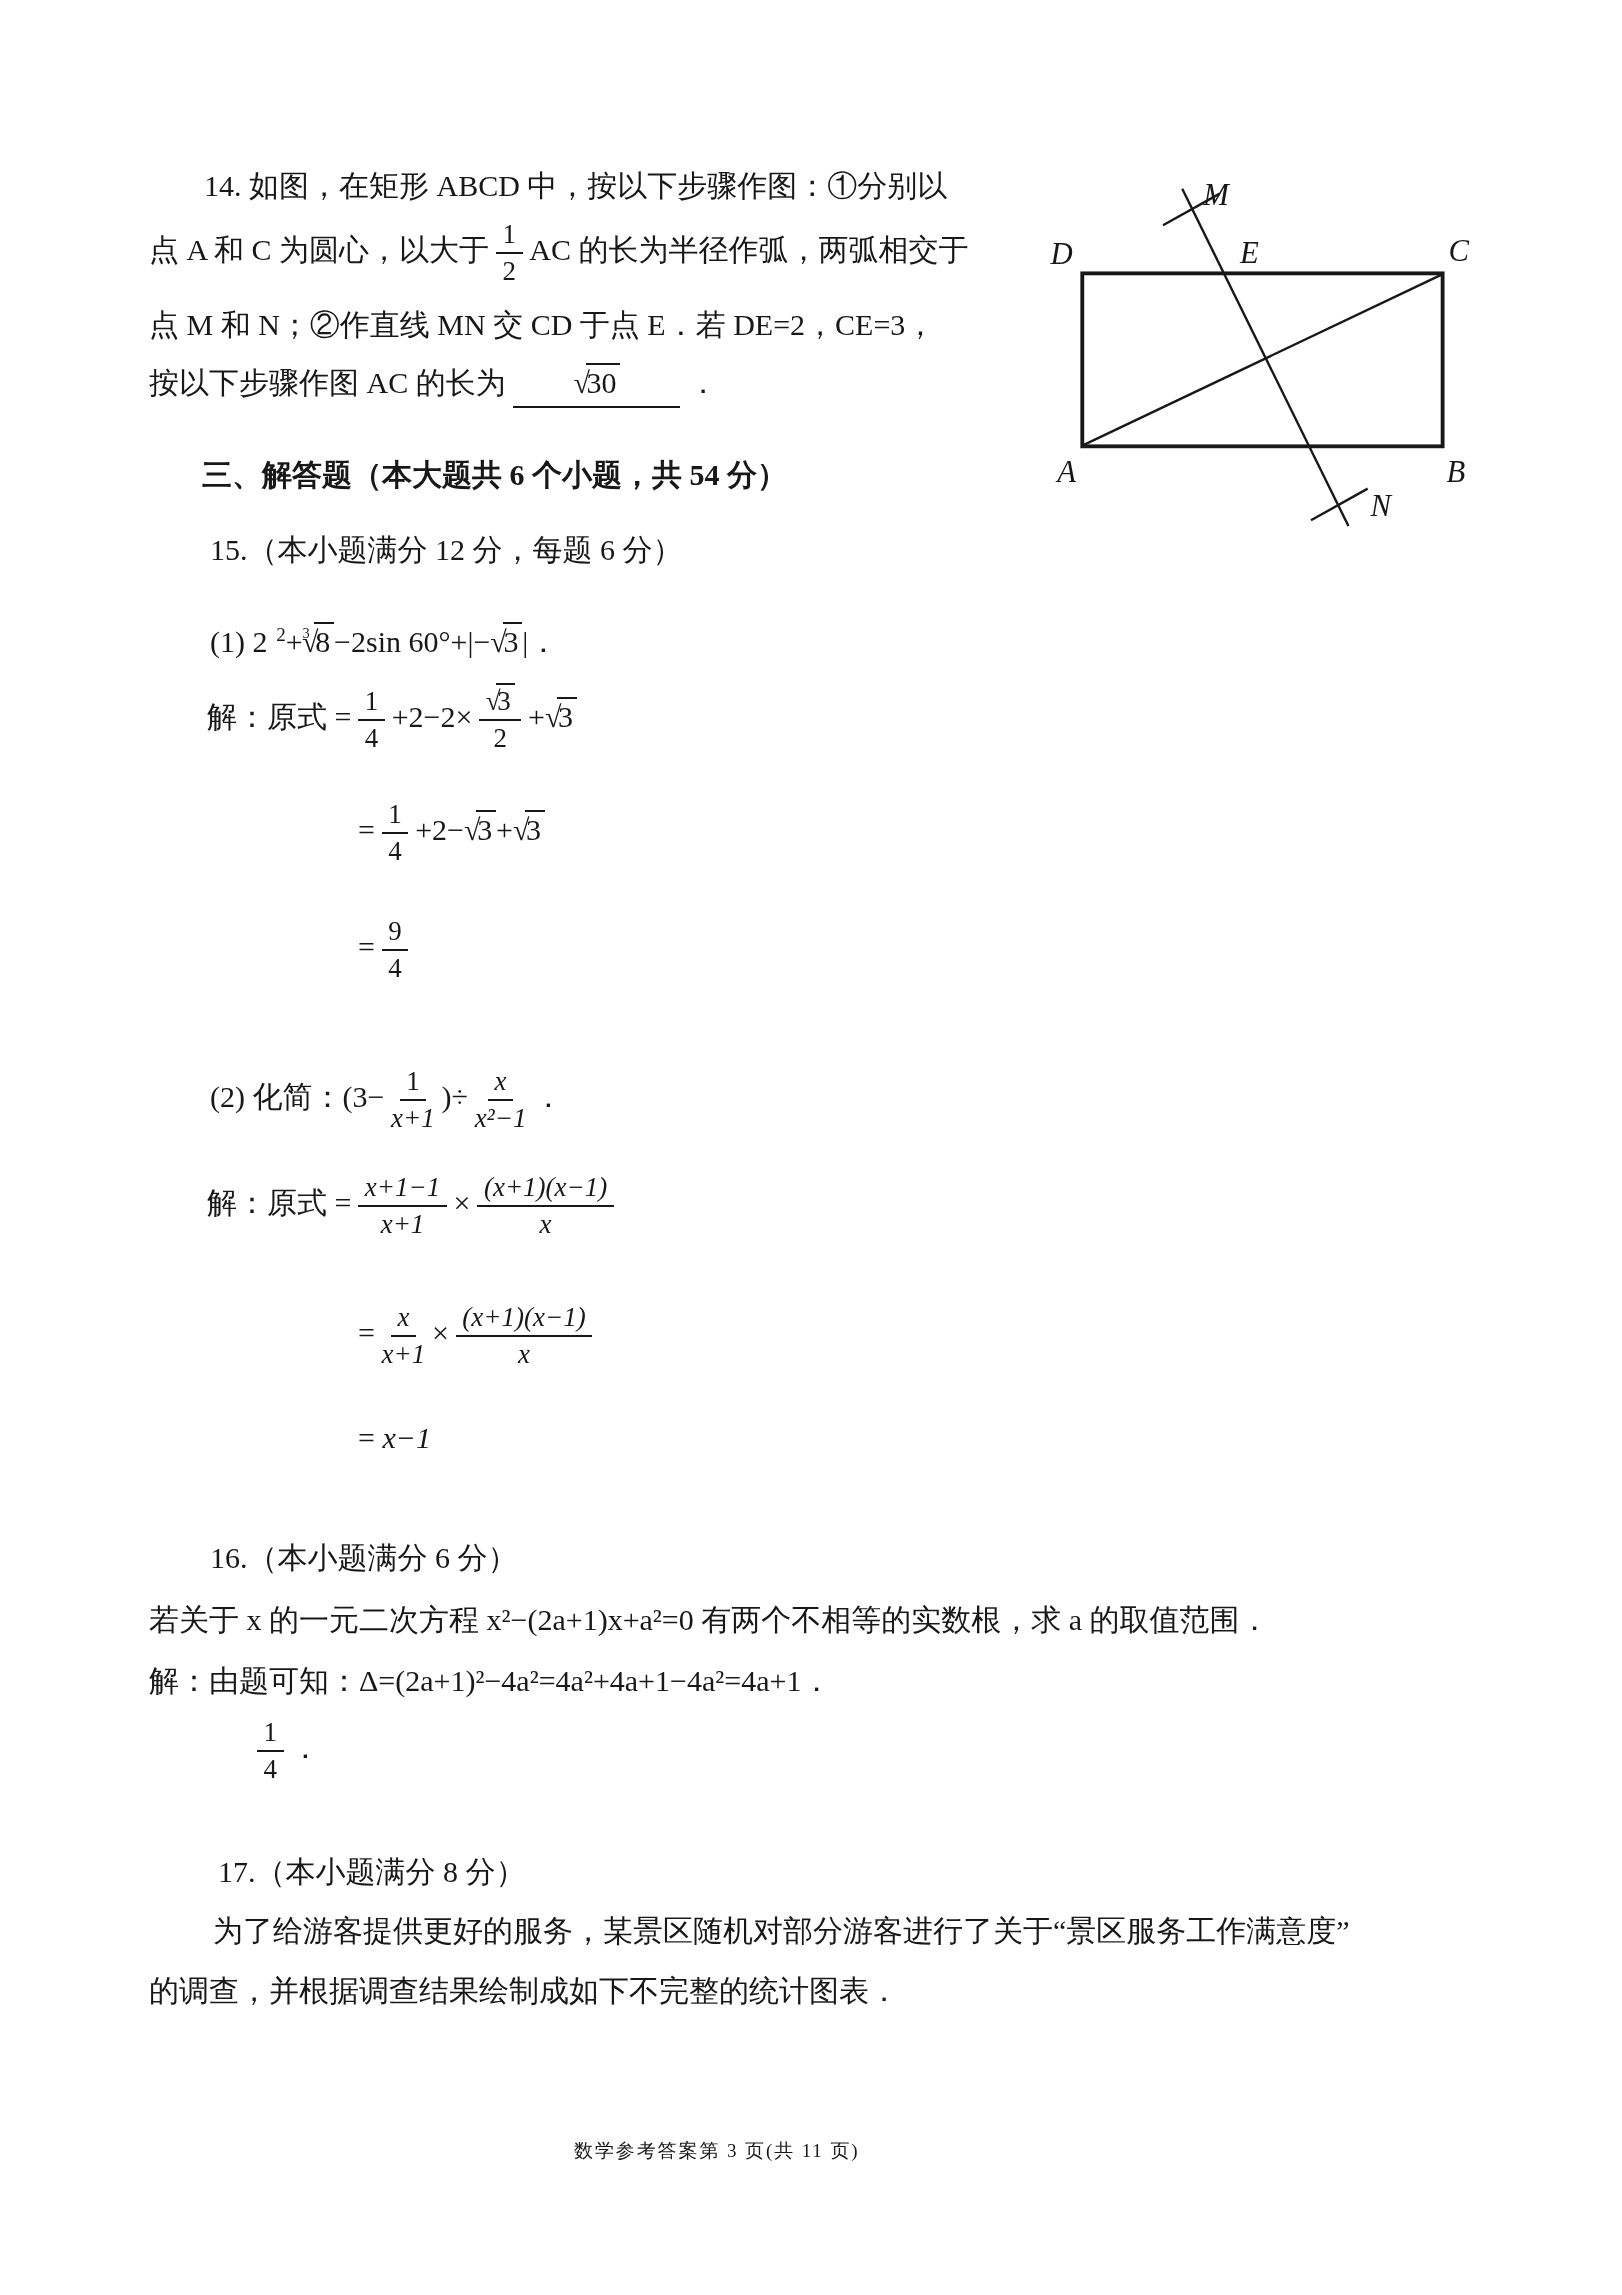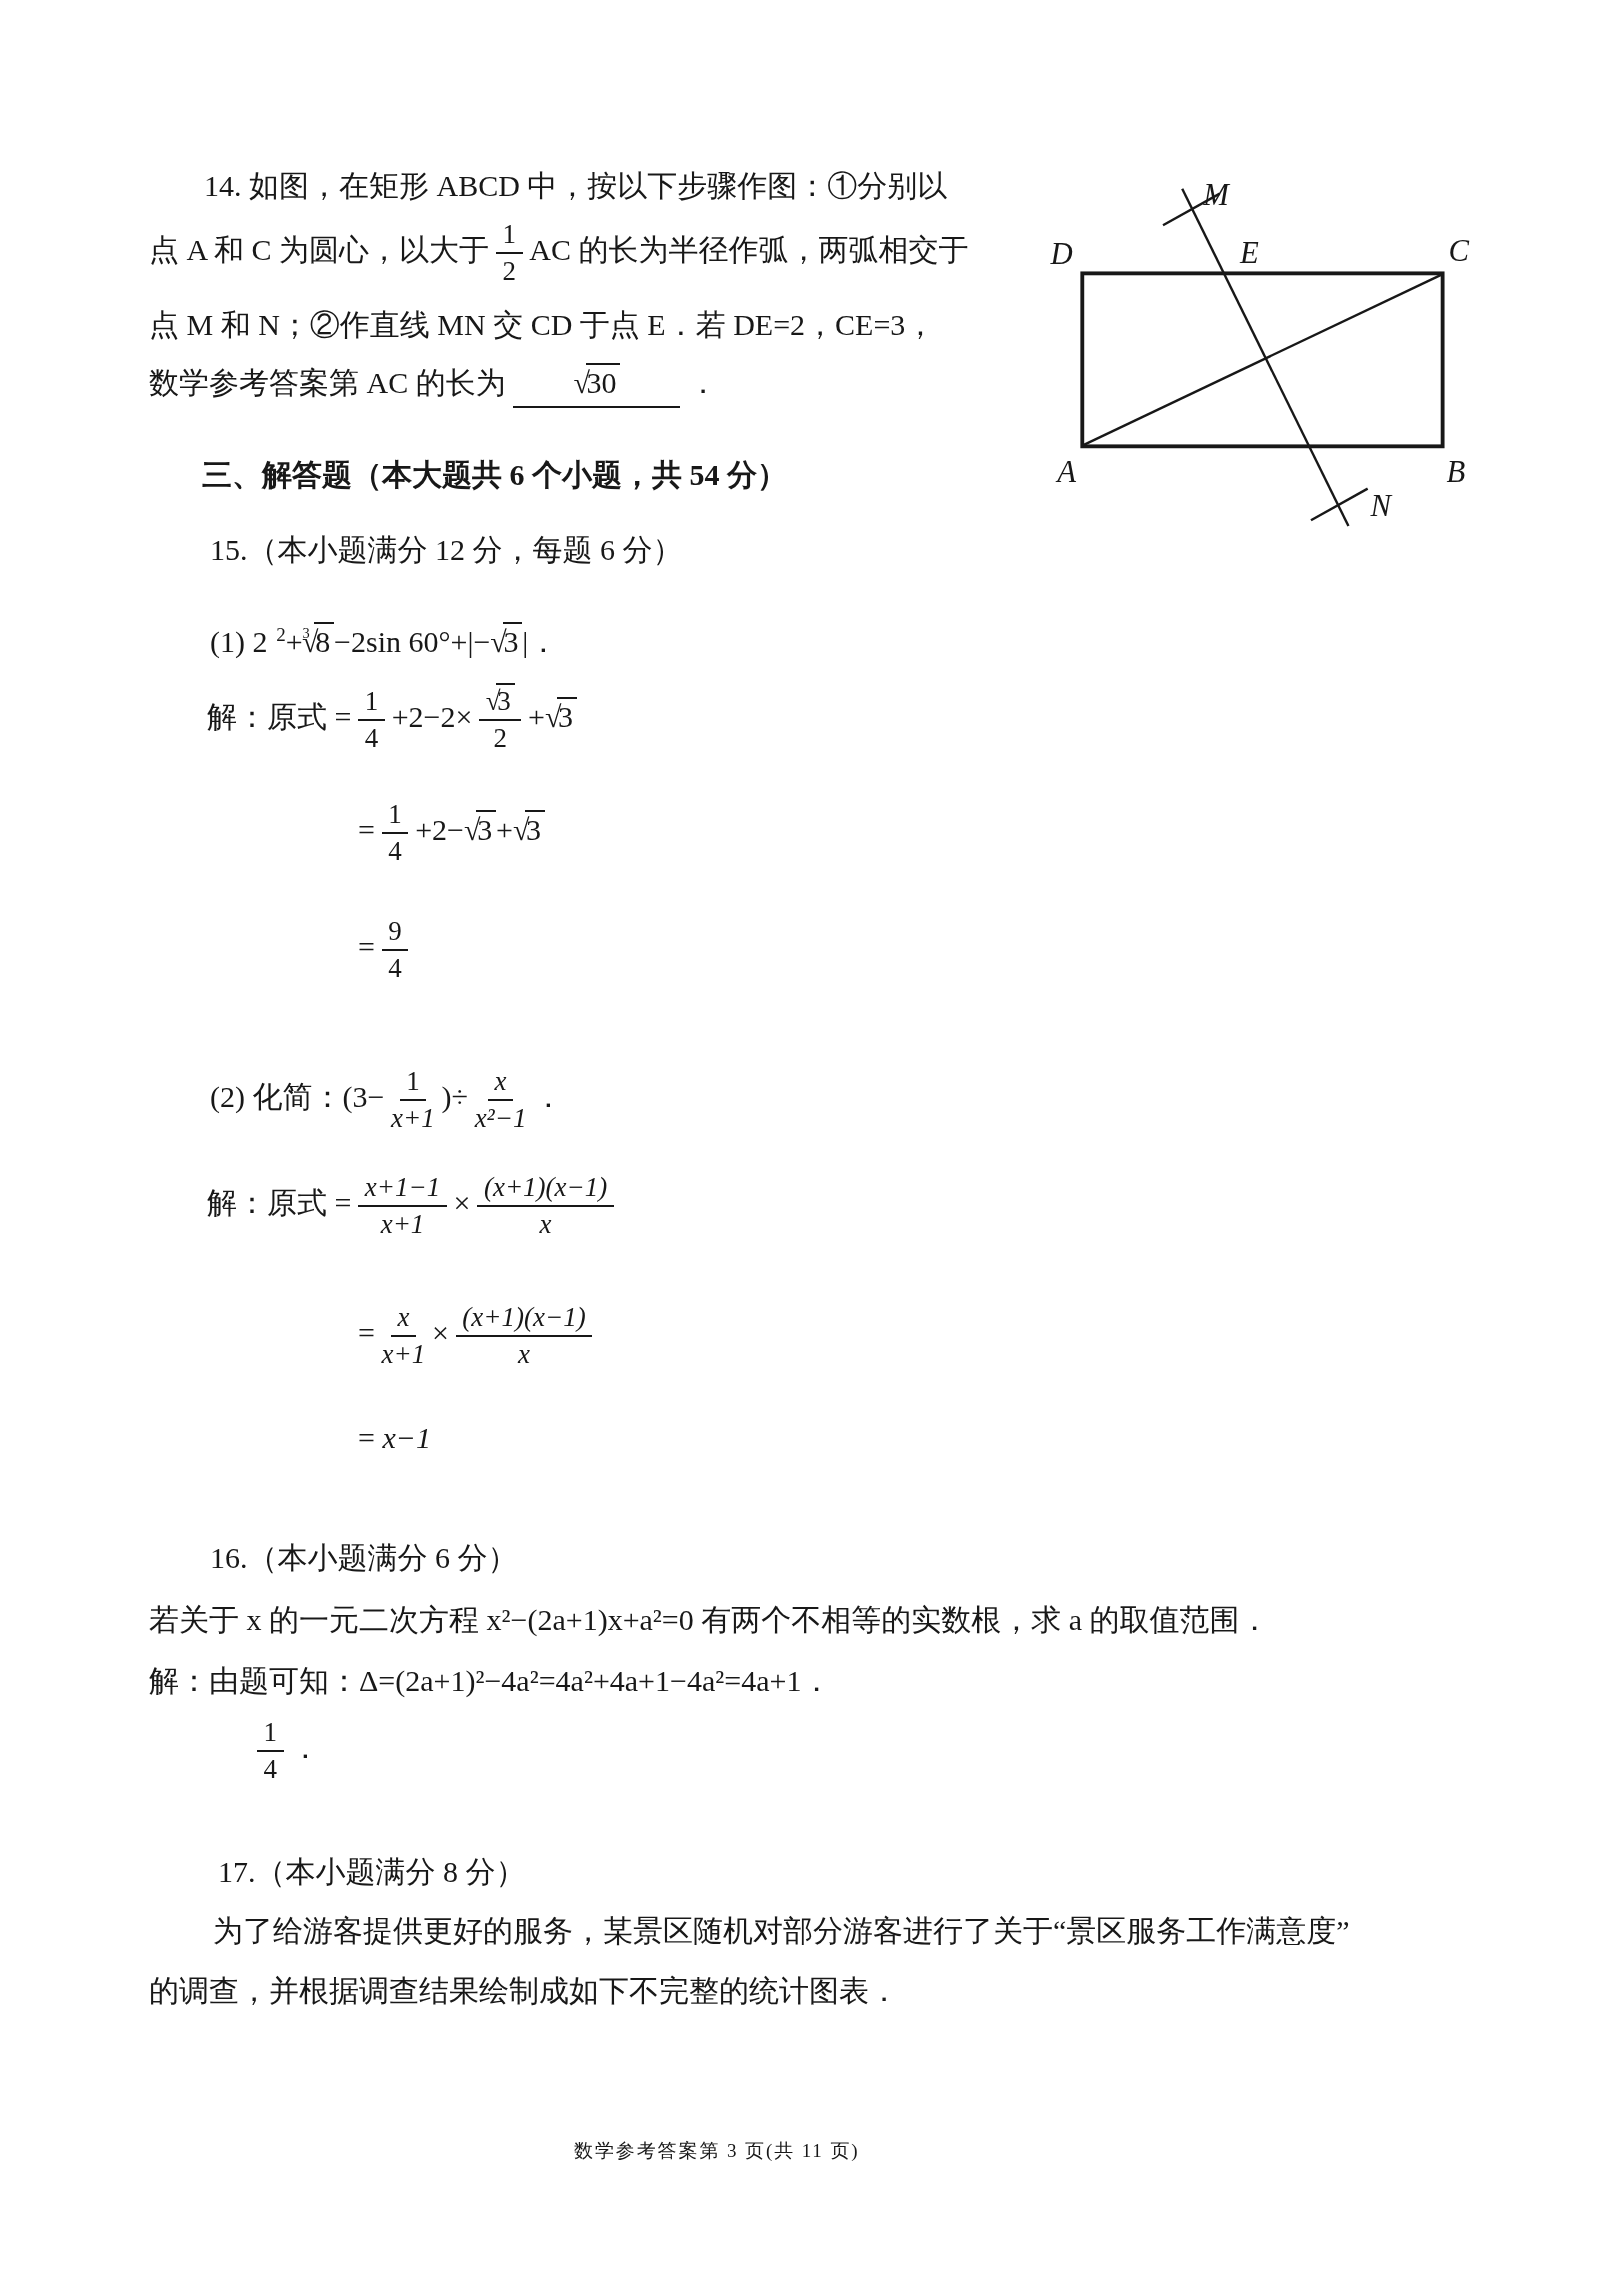--- a/index.html
+++ b/index.html
@@ -42,21 +42,21 @@
         <span class="n">1</span>
         <span class="d">2</span>
       </span><span>AC 的长为半径作弧，两弧相交于</span>
   </div>
 
   <div class="line" style="left:149px;top:308px">
     <span>点 M 和 N；②作直线 MN 交 CD 于点 E．若 DE=2，CE=3，</span>
   </div>
 
   <div class="line" style="left:149px;top:366px">
-    <span>数学参考答案第 AC 的长为</span><span class="blank"><span class="rt"><span class="sign">√</span><span class="ov">30</span></span></span><span>．</span>
+    <span>按以下步骤作图 AC 的长为</span><span class="blank"><span class="rt"><span class="sign">√</span><span class="ov">30</span></span></span><span>．</span>
   </div>
 
   <svg class="figure" viewBox="0 0 1150 920">
     <rect x="100" y="288" width="750" height="360" fill="none" stroke="#181818" stroke-width="8"></rect>
     <line x1="101" y1="646" x2="849" y2="290" stroke="#181818" stroke-width="5"></line>
     <line x1="308" y1="112" x2="654" y2="814" stroke="#181818" stroke-width="5"></line>
     <line x1="268" y1="188" x2="386" y2="122" stroke="#181818" stroke-width="5"></line>
     <line x1="576" y1="802" x2="694" y2="736" stroke="#181818" stroke-width="5"></line>
     <text x="352" y="146">M</text>
     <text x="428" y="266">E</text>

